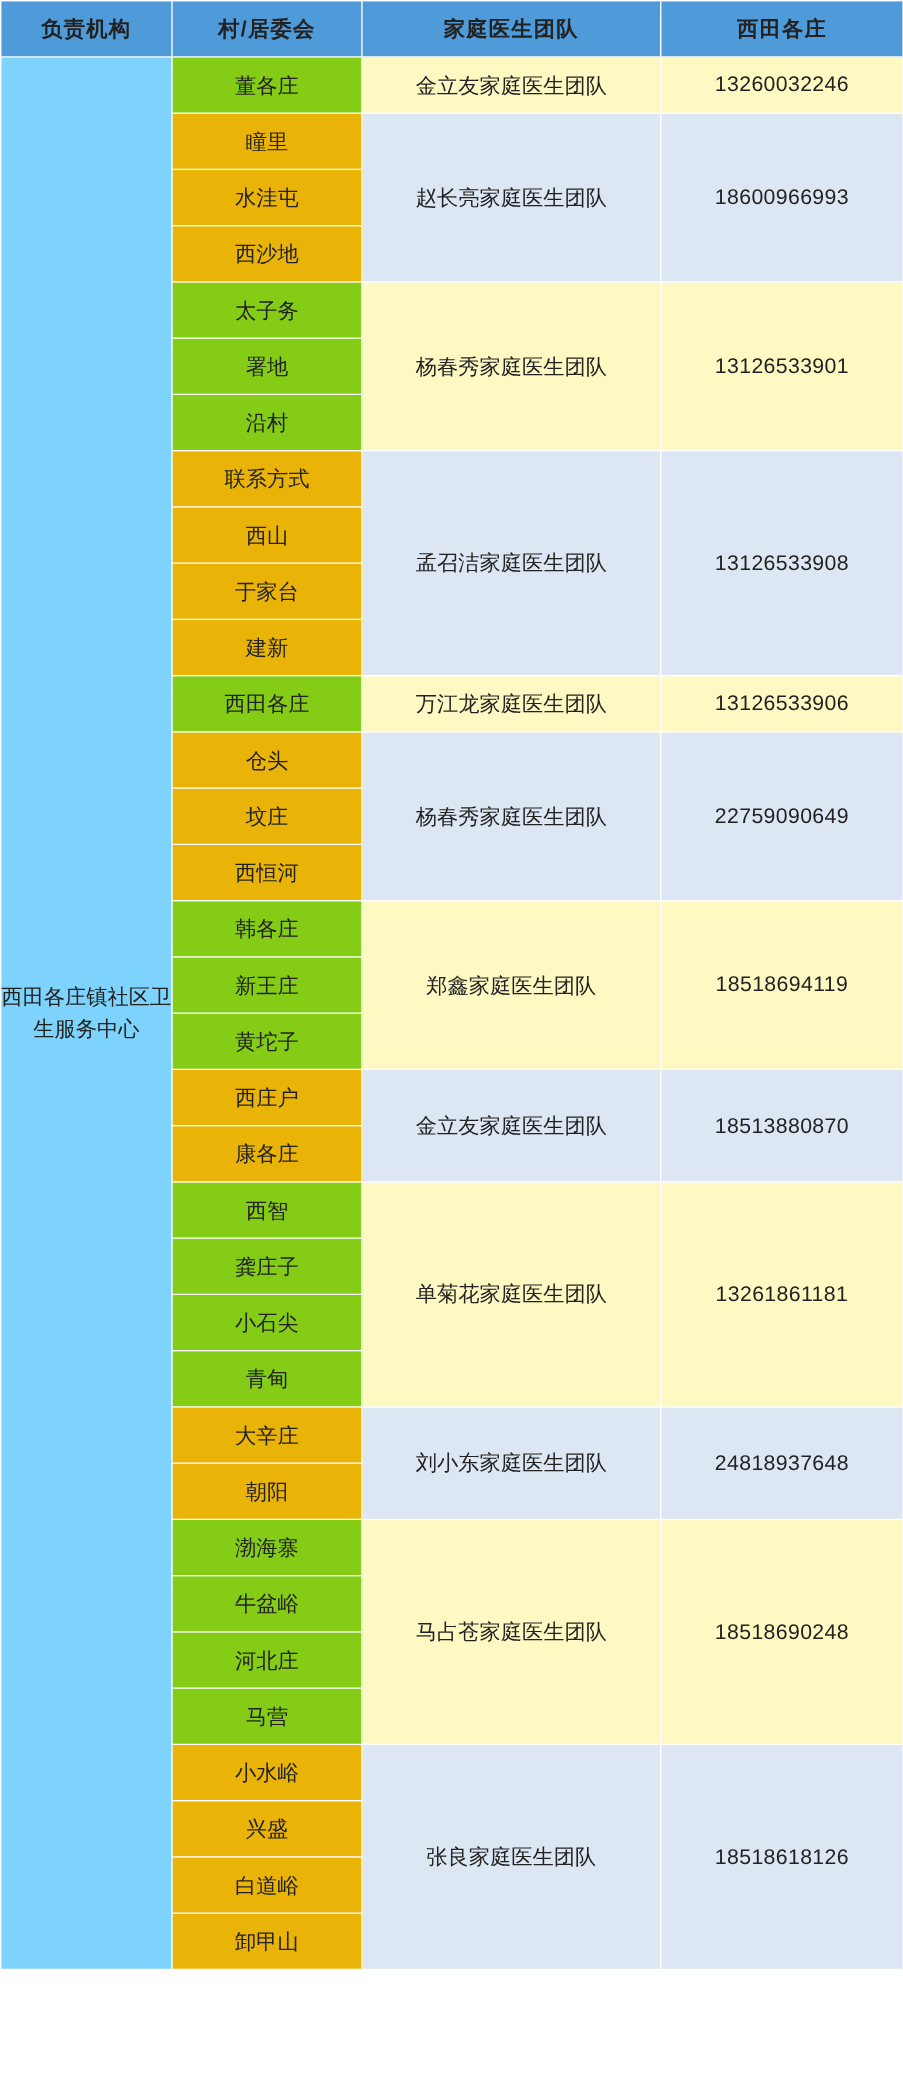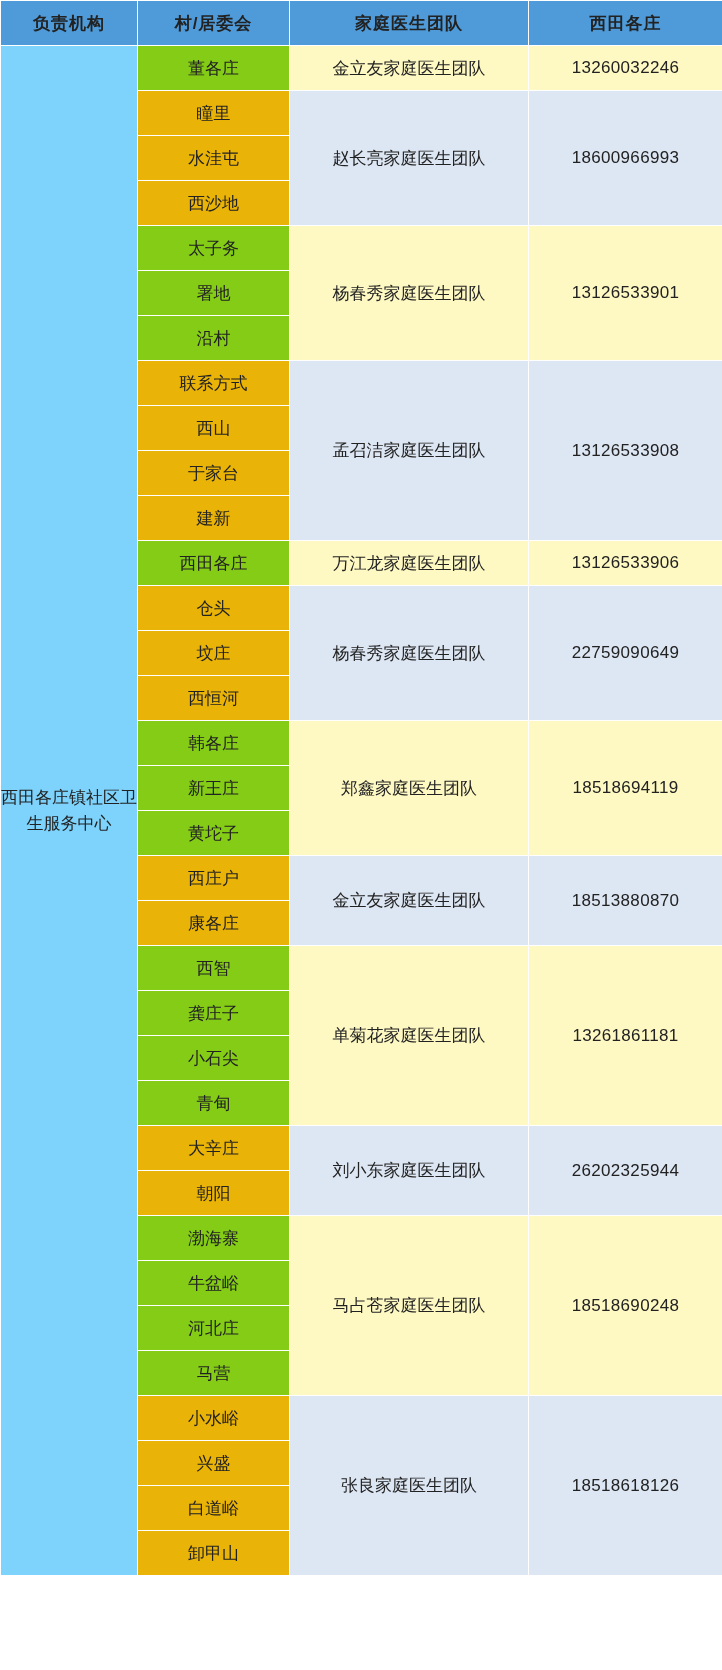--- a/index.html
+++ b/index.html
@@ -172,21 +172,21 @@
         </tr>
         <tr>
           <td class="vil peach">小石尖</td>
         </tr>
         <tr>
           <td class="vil peach">青甸</td>
         </tr>
         <tr>
           <td class="vil blue">大辛庄</td>
           <td class="team blue" rowspan="2">刘小东家庭医生团队</td>
-          <td class="tel blue" rowspan="2">26202325944</td>
+          <td class="tel blue" rowspan="2">24818937648</td>
         </tr>
         <tr>
           <td class="vil blue">朝阳</td>
         </tr>
         <tr>
           <td class="vil peach">渤海寨</td>
           <td class="team peach" rowspan="4">马占苍家庭医生团队</td>
           <td class="tel peach" rowspan="4">18518690248</td>
         </tr>
         <tr>

